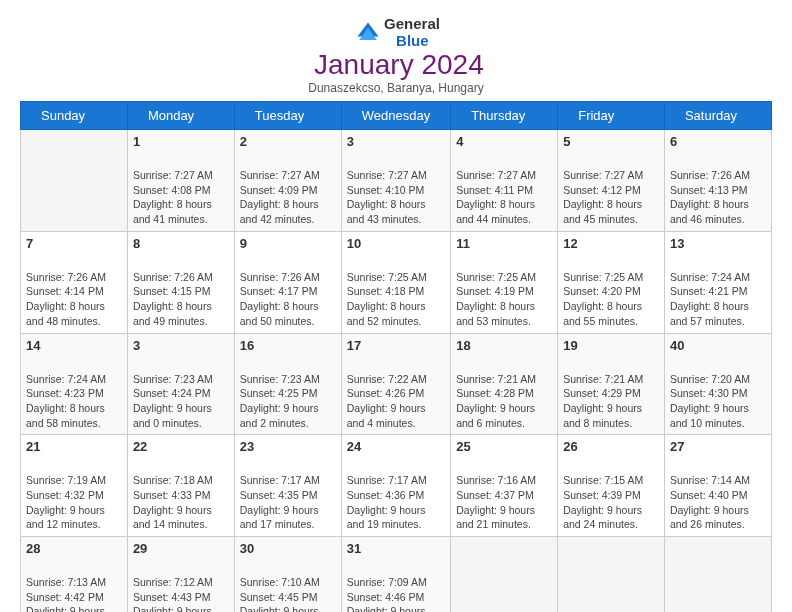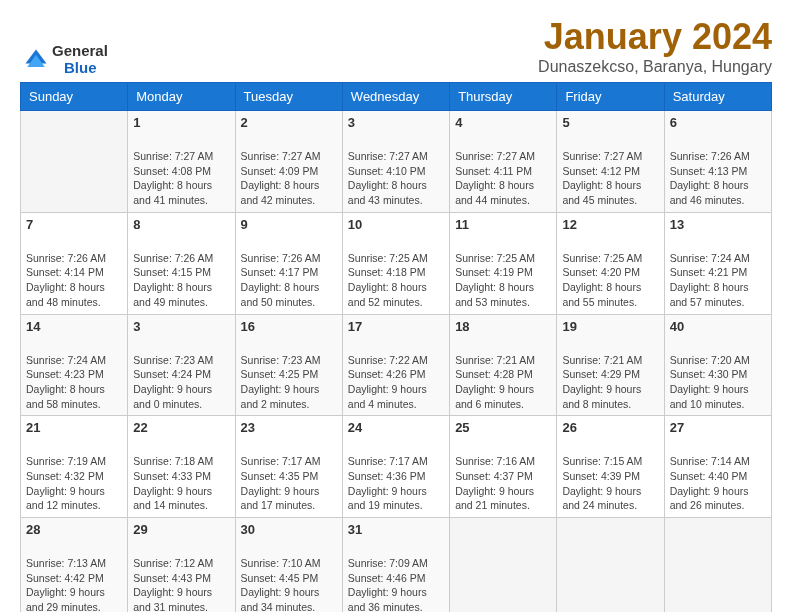--- a/index.html
+++ b/index.html
@@ -6,22 +6,23 @@
     body {
       font-family: Arial, sans-serif;
       background: #fff;
       width: 792px;
       min-height: 612px;
       padding: 16px 20px;
     }
     .header {
       display: flex;
       justify-content: space-between;
-      align-items: flex-end;
+      align-items: center;
       margin-bottom: 6px;
+      flex-direction: column;
     }
     .logo {
       display: flex;
       align-items: center;
       gap: 2px;
     }
     .logo-text {
       display: flex;
       flex-direction: column;
       line-height: 1.1;
@@ -39,37 +40,37 @@
     }
     .logo-icon {
       width: 28px;
       height: 28px;
       margin-left: 2px;
     }
     .title-block {
       text-align: right;
     }
     .month-title {
-      font-size: 36px;
-      font-weight: bold;
-      color: #a16207;
+      font-size: 28px;
+      font-weight: normal;
+      color: #701a75;
     }
     .subtitle {
-      font-size: 16px;
+      font-size: 12px;
       color: #555;
     }
     table {
       width: 100%;
       border-collapse: collapse;
       font-size: 11px;
     }
     thead tr th {
       background-color: #1976d2;
       color: #fff;
-      padding: 6px 8px;
+      padding: 6px 20px;
       text-align: left;
       font-size: 13px;
       font-weight: normal;
       border: 1px solid #1565c0;
     }
     tbody tr td {
       border: 1px solid #ccc;
       vertical-align: top;
       padding: 4px 5px;
       width: 14.28%;

